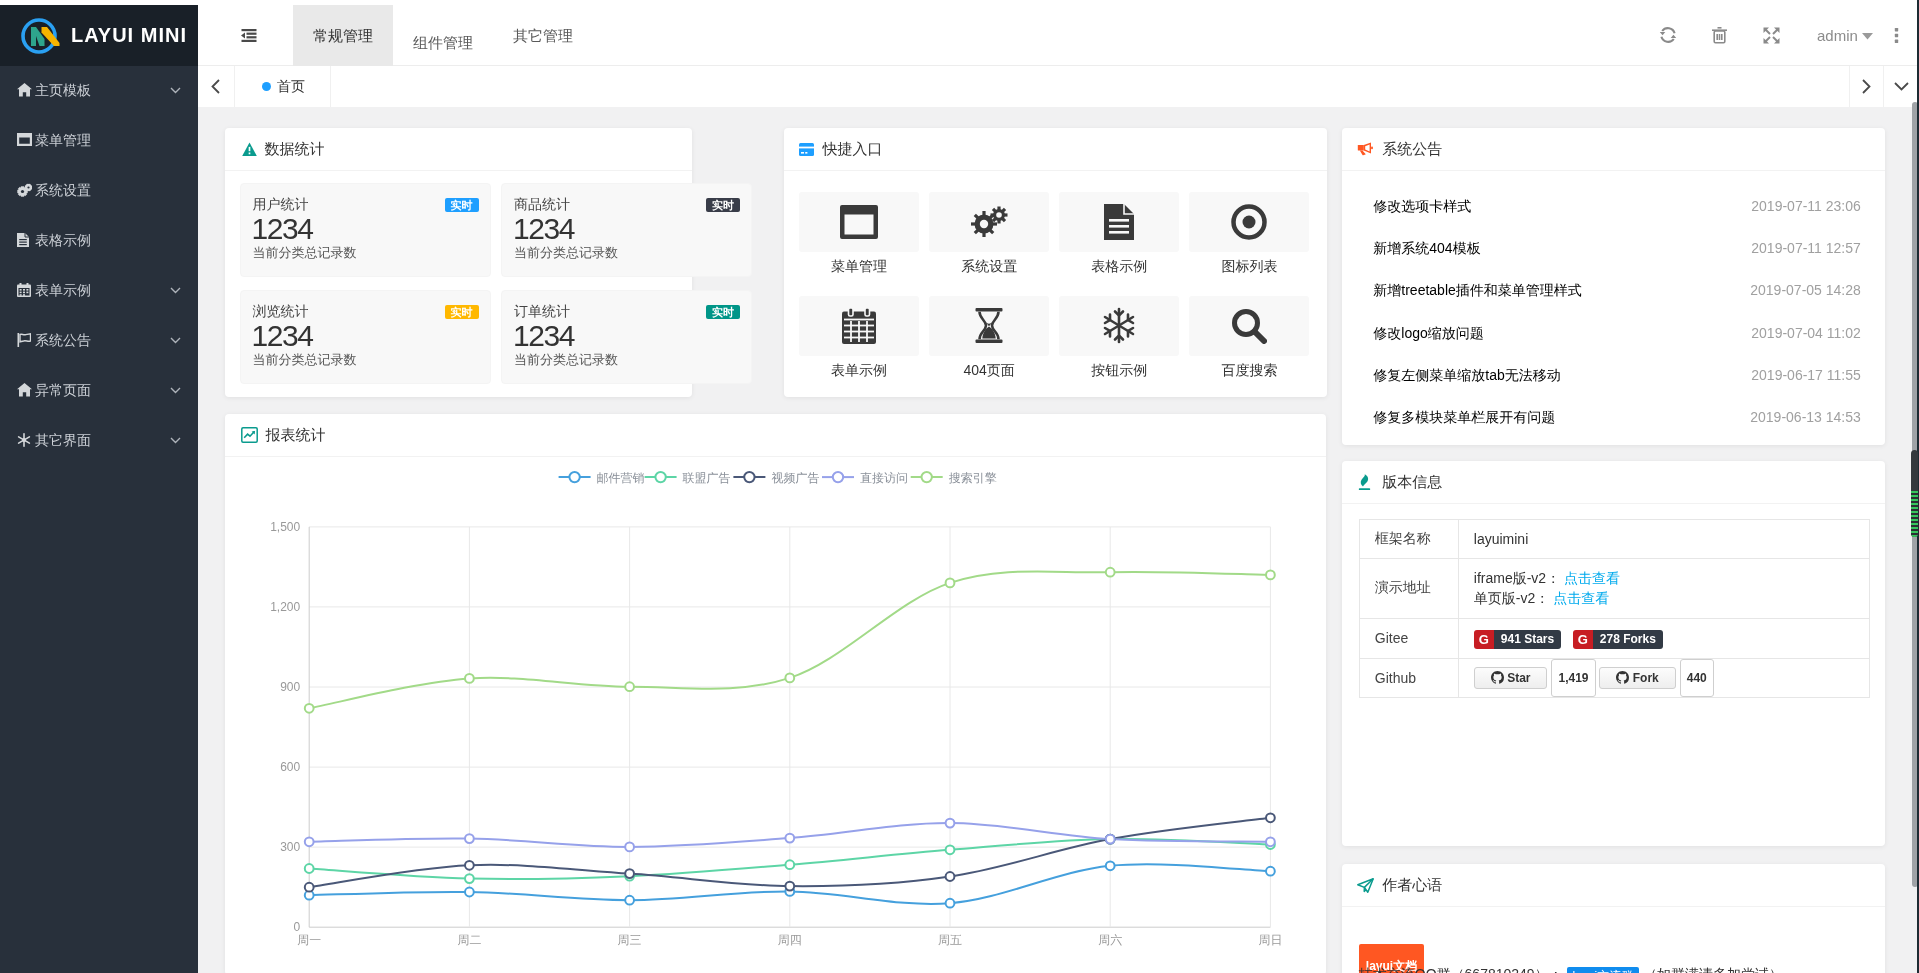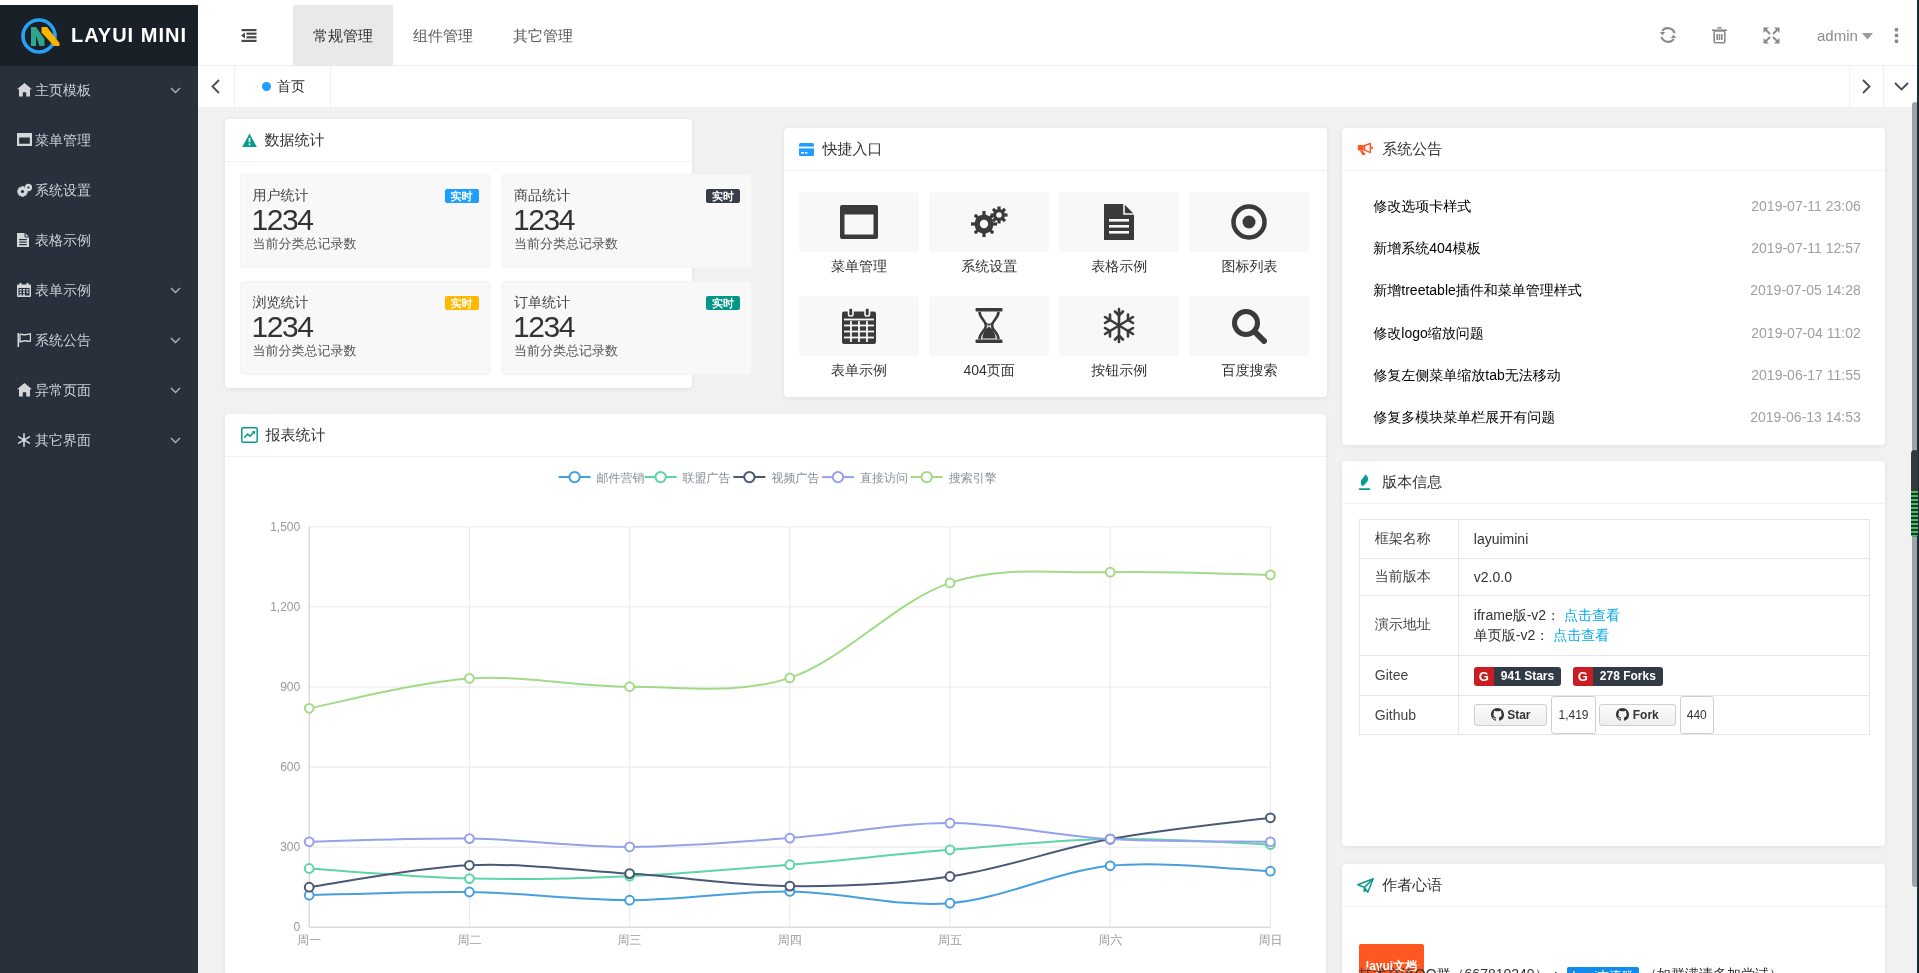--- a/index.html
+++ b/index.html
@@ -22,21 +22,21 @@
 .sb-c{position:absolute;left:12px;top:60px;font-size:13px;color:#555;}
 .badge{position:absolute;right:11px;top:14px;height:14px;line-height:14px;padding:0 6px;border-radius:2px;color:#fff;font-size:11px;font-weight:bold;}
 .qbox{position:absolute;width:120px;height:60px;background:#f8f8f8;border-radius:3px;text-align:center;}
 .qtext{position:absolute;width:120px;text-align:center;font-size:14px;color:#333;}
 .arow{position:absolute;left:31px;font-size:14px;color:#000000;}
 .adate{position:absolute;right:24px;font-size:14px;color:#a0a0a0;}
 table.vt{border-collapse:collapse;}
 table.vt td{border:1px solid #e6e6e6;font-size:14px;color:#333;padding:0 0 0 15px;vertical-align:middle;}
 a.lk{color:#01AAED;text-decoration:none;}
 .gh-btn{display:inline-block;height:20px;line-height:20px;padding:0 16px;border:1px solid #cfcfcf;border-radius:3px;background:linear-gradient(#fcfcfc,#eee);font-size:12px;font-weight:bold;color:#333;vertical-align:middle;}
-.gh-cnt{display:inline-block;height:20px;line-height:20px;padding:8px 6px;border:1px solid #cfcfcf;border-radius:3px;background:#fff;font-size:12px;font-weight:normal;color:#333;vertical-align:middle;margin-left:4px;}
+.gh-cnt{display:inline-block;height:20px;line-height:20px;padding:8px 6px;border:1px solid #cfcfcf;border-radius:3px;background:#fff;font-size:12px;font-weight:bold;color:#333;vertical-align:middle;margin-left:4px;}
 </style></head><body>
 <div id="sidebar"></div>
 <div id="header"></div>
 <div id="tabbar"></div>
 <div id="content"></div>
 <div class="abs" style="left:198px;top:65px;width:1721px;height:1px;background:#ededed;"></div>
 <div id="logo"></div>
 <div class="abs" style="left:0;top:5px;width:198px;height:61px;">
 <svg class="abs" style="left:20px;top:10px" width="42" height="42" viewBox="0 0 42 42">
 <circle cx="19" cy="21" r="16" fill="none" stroke="#2aa0f2" stroke-width="3.6"></circle>
@@ -154,21 +154,21 @@
 <svg class="abs" style="left:241px;top:29px" width="16" height="13" viewBox="0 0 16 13">
 <g fill="#4a4a4a">
       <rect x="0.5" y="0" width="15" height="2.2"></rect>
       <rect x="5.5" y="3.6" width="10" height="2.2"></rect>
       <rect x="5.5" y="7.2" width="10" height="2.2"></rect>
       <rect x="0.5" y="10.8" width="15" height="2.2"></rect>
       <polygon points="0,6.5 4,3.4 4,9.6"></polygon>
     </g>
   </svg>
 <div class="abs" style="left:293px;top:5px;width:100px;height:61px;background:#e9e9e9;text-align:center;line-height:61px;font-size:15px;color:#333;">常规管理</div>
-<div class="abs" style="left:393px;top:5px;width:100px;height:61px;text-align:center;line-height:61px;font-size:15px;color:#595959;">组件管理</div>
+<div class="abs" style="left:393px;top:13px;width:100px;height:61px;text-align:center;line-height:61px;font-size:15px;color:#595959;font-family:Liberation Serif, serif;">组件管理</div>
 <div class="abs" style="left:493px;top:5px;width:100px;height:61px;text-align:center;line-height:61px;font-size:15px;color:#595959;">其它管理</div>
 <svg class="abs" style="left:1659px;top:26px" width="18" height="18" viewBox="0 0 18 18">
 <g fill="none" stroke="#8a8a8a" stroke-width="2.1">
       <path d="M15.6 7.2 A7 7 0 0 0 3.2 5"></path>
       <path d="M2.4 10.8 A7 7 0 0 0 14.8 13"></path>
     </g>
 <polygon points="0.8,5.9 6.3,5.9 3.55,9.2" fill="#8a8a8a"></polygon>
 <polygon points="17.2,12.1 11.7,12.1 14.45,8.8" fill="#8a8a8a"></polygon>
   </svg>
 <svg class="abs" style="left:1712px;top:27px" width="15" height="17" viewBox="0 0 15 17">
@@ -213,21 +213,21 @@
 <div class="abs" style="left:262px;top:82px;width:9px;height:9px;border-radius:50%;background:#1E9FFF;"></div>
 <div class="abs" style="left:277px;top:66px;height:41px;line-height:41px;font-size:14px;color:#333;">首页</div>
 <div class="abs" style="left:1849px;top:66px;width:34px;height:41px;border-left:1px solid #f0f0f0;"></div>
 <svg class="abs" style="left:1862px;top:79px" width="9" height="15" viewBox="0 0 9 15">
     <polyline points="1,1 7.5,7.5 1,14" fill="none" stroke="#4a4a4a" stroke-width="1.8"></polyline>
   </svg>
 <div class="abs" style="left:1883px;top:66px;width:36px;height:41px;border-left:1px solid #f0f0f0;"></div>
 <svg class="abs" style="left:1894px;top:82px" width="15" height="9" viewBox="0 0 15 9">
     <polyline points="1,1 7.5,7.5 14,1" fill="none" stroke="#4a4a4a" stroke-width="1.8"></polyline>
   </svg>
-<div class="card" style="left:224.6px;top:119px;width:467px;height:269px;">
+<div class="card" style="left:224.6px;top:128px;width:467px;height:269px;">
     <div class="chead"></div>
     <svg class="abs" style="left:17px;top:14px" width="15" height="15" viewBox="0 0 16 16">
       <path d="M8 0.5 L15.8 14.8 H0.2 Z" fill="#0a9b8e"></path>
       <rect x="7.1" y="5.2" width="1.8" height="4.6" fill="#fff"></rect>
       <rect x="7.1" y="11.2" width="1.8" height="1.9" fill="#fff"></rect>
     </svg>
     <div class="ctitle" style="left:40px">数据统计</div>
     <div class="statbox" style="left:15px;top:54.5px;width:249px;height:92px;">
       <div class="sb-t">用户统计</div>
       <div class="badge" style="background:#1E9FFF">实时</div>
@@ -498,24 +498,20 @@
       <path d="M6.8 0.3 C10 2 11 4.8 9.4 7.6 C8.2 9.6 5.8 10.6 5 12.6 C2.6 10.9 2 8 3.7 5.6 C5.3 3.4 7.2 2.4 6.8 0.3 Z" fill="#0a9b8e"></path>
       <rect x="0.8" y="14.2" width="11.4" height="1.9" rx="0.9" fill="#0a9b8e"></rect>
     </svg>
     <div class="ctitle" style="left:40px">版本信息</div>
     <table class="vt abs" style="left:16.5px;top:57.9px;width:510.8px;">
       <tbody>
         <tr style="height:39px">
           <td style="width:83px;color:#444">框架名称</td>
           <td style="line-height:20.5px">layuimini</td>
         </tr>
-        <tr style="height:37px">
-          <td style="width:83px;color:#444">当前版本</td>
-          <td style="line-height:20.5px">v2.0.0</td>
-        </tr>
         <tr style="height:60px">
           <td style="width:83px;color:#444">演示地址</td>
           <td style="line-height:20.5px">iframe版-v2：&nbsp;<a class="lk">点击查看</a><br>单页版-v2：&nbsp;<a class="lk">点击查看</a></td>
         </tr>
         <tr style="height:40px">
           <td style="width:83px;color:#444">Gitee</td>
           <td style="line-height:20.5px"><span style="display:inline-block;height:19px;line-height:19px;vertical-align:middle;"><span style="display:inline-block;vertical-align:middle;width:20px;height:19px;background:#c71d23;border-radius:3px 0 0 3px;color:#fff;font-weight:bold;font-size:13px;text-align:center;line-height:19px;">G</span><span style="display:inline-block;vertical-align:top;height:19px;line-height:19px;background:#323a45;border-radius:0 3px 3px 0;color:#fff;font-size:12px;font-weight:bold;padding:0 7px;">941 Stars</span></span>&nbsp;&nbsp;&nbsp;<span style="display:inline-block;height:19px;line-height:19px;vertical-align:middle;"><span style="display:inline-block;vertical-align:middle;width:20px;height:19px;background:#c71d23;border-radius:3px 0 0 3px;color:#fff;font-weight:bold;font-size:13px;text-align:center;line-height:19px;">G</span><span style="display:inline-block;vertical-align:top;height:19px;line-height:19px;background:#323a45;border-radius:0 3px 3px 0;color:#fff;font-size:12px;font-weight:bold;padding:0 7px;">278 Forks</span></span></td>
         </tr>
         <tr style="height:39px">
           <td style="width:83px;color:#444">Github</td>

